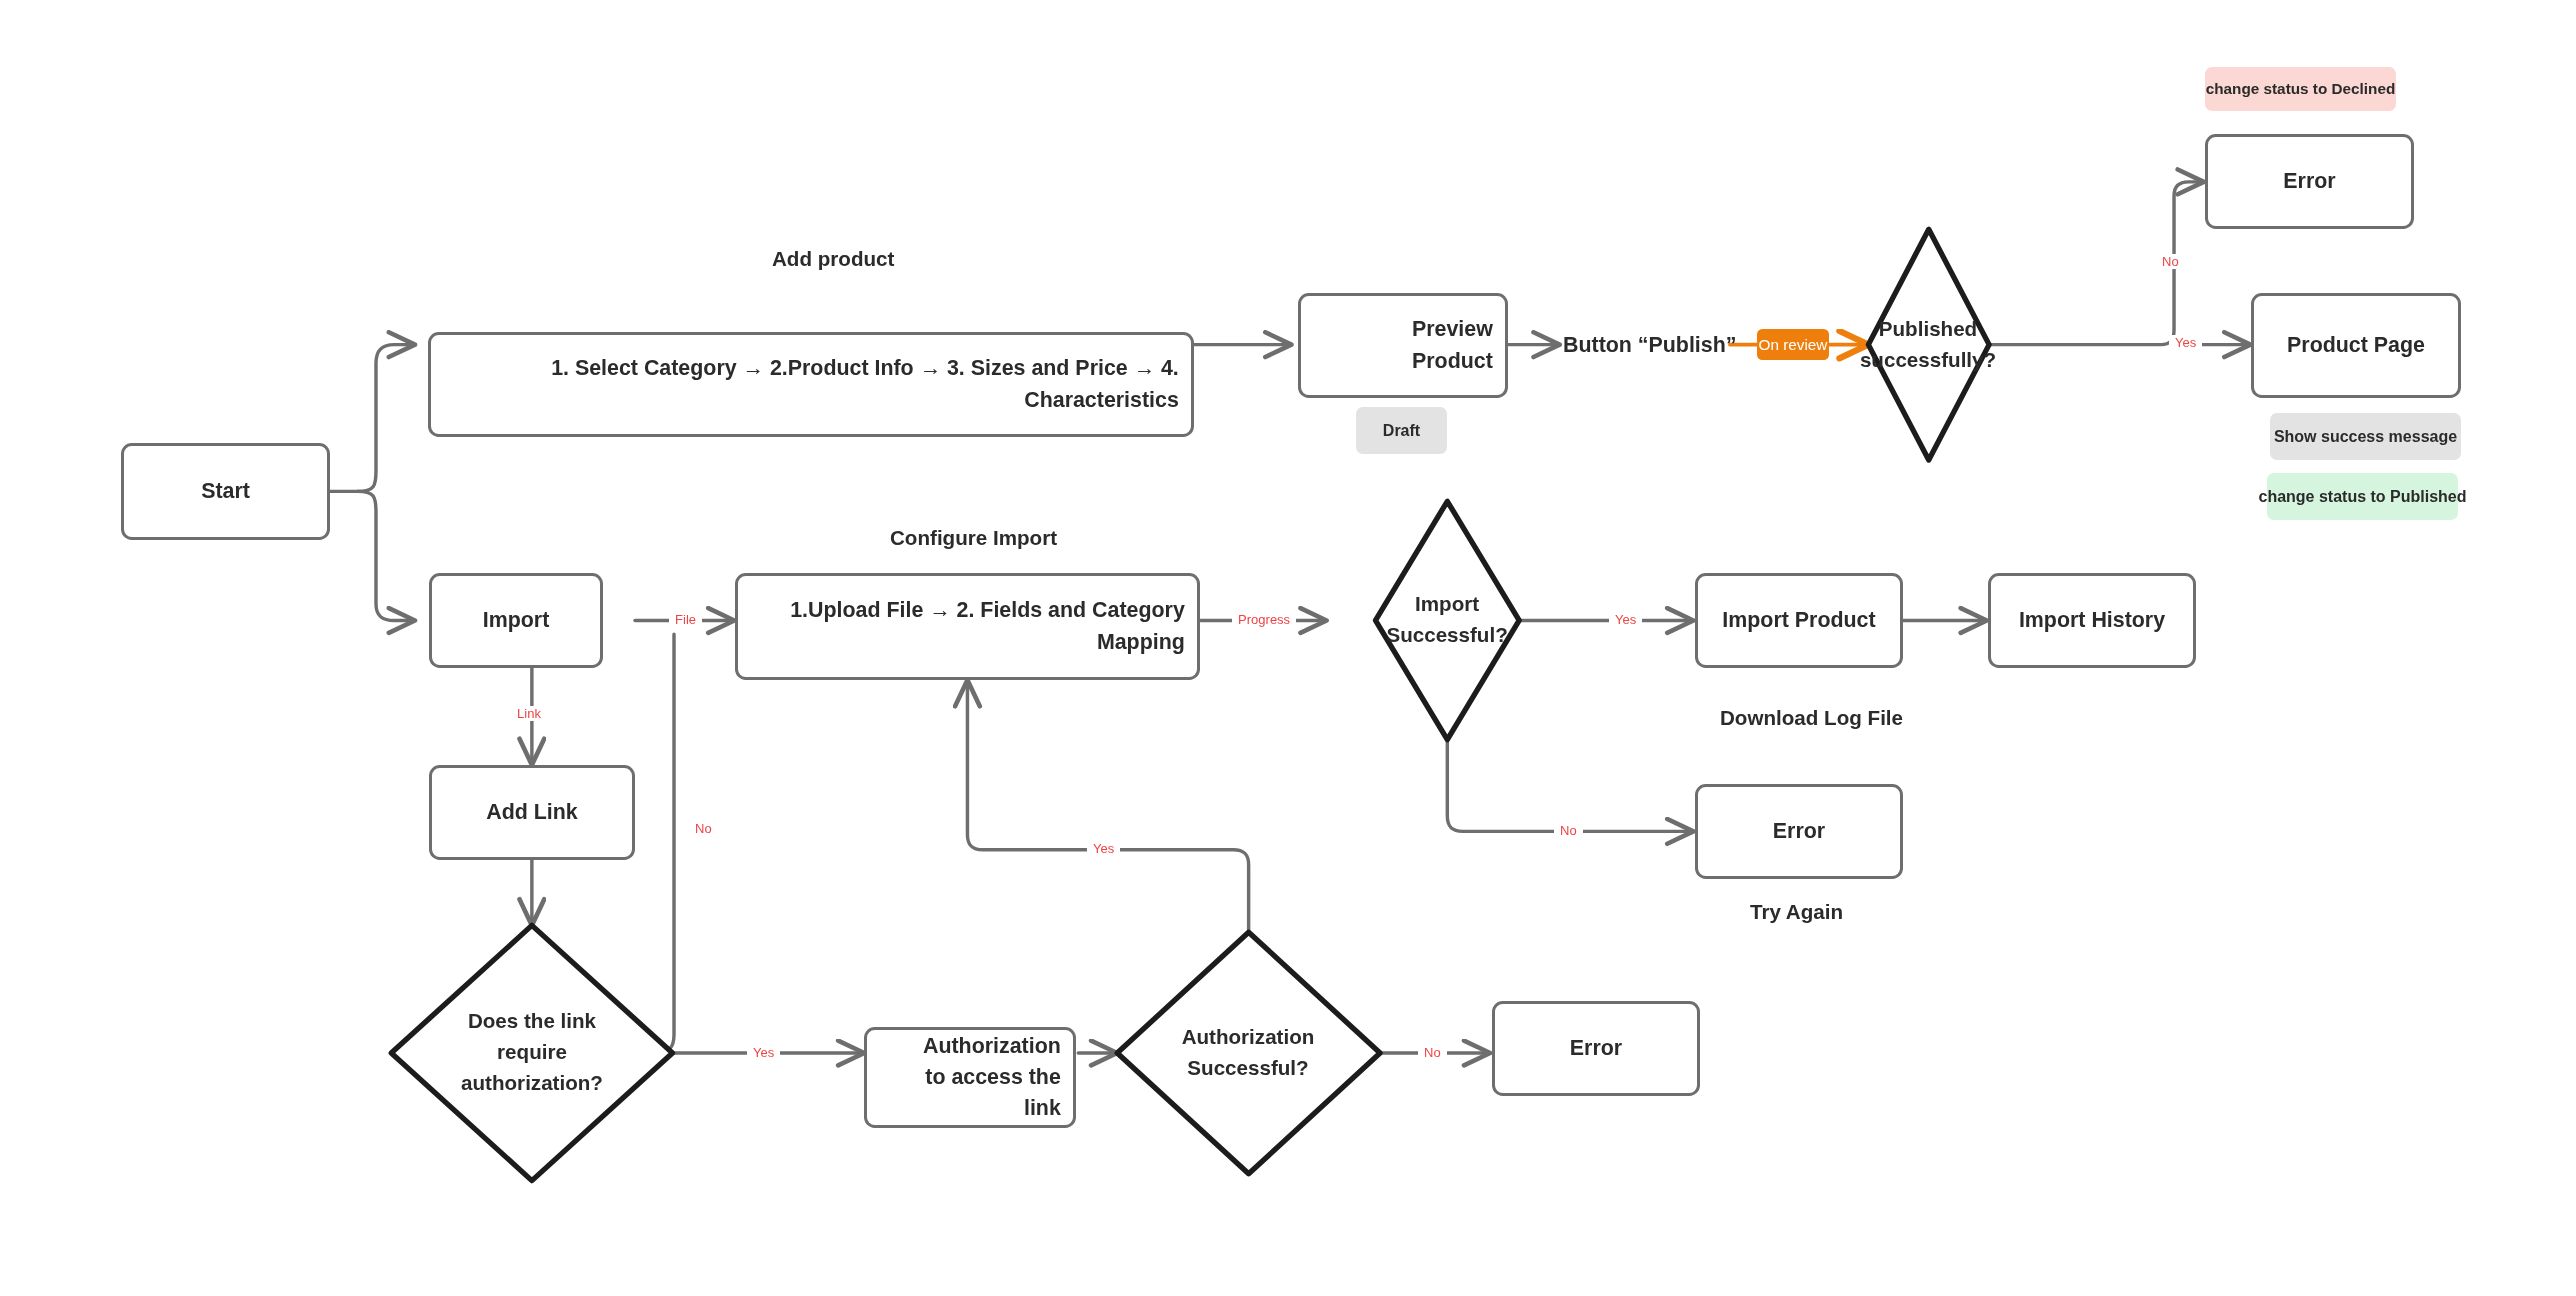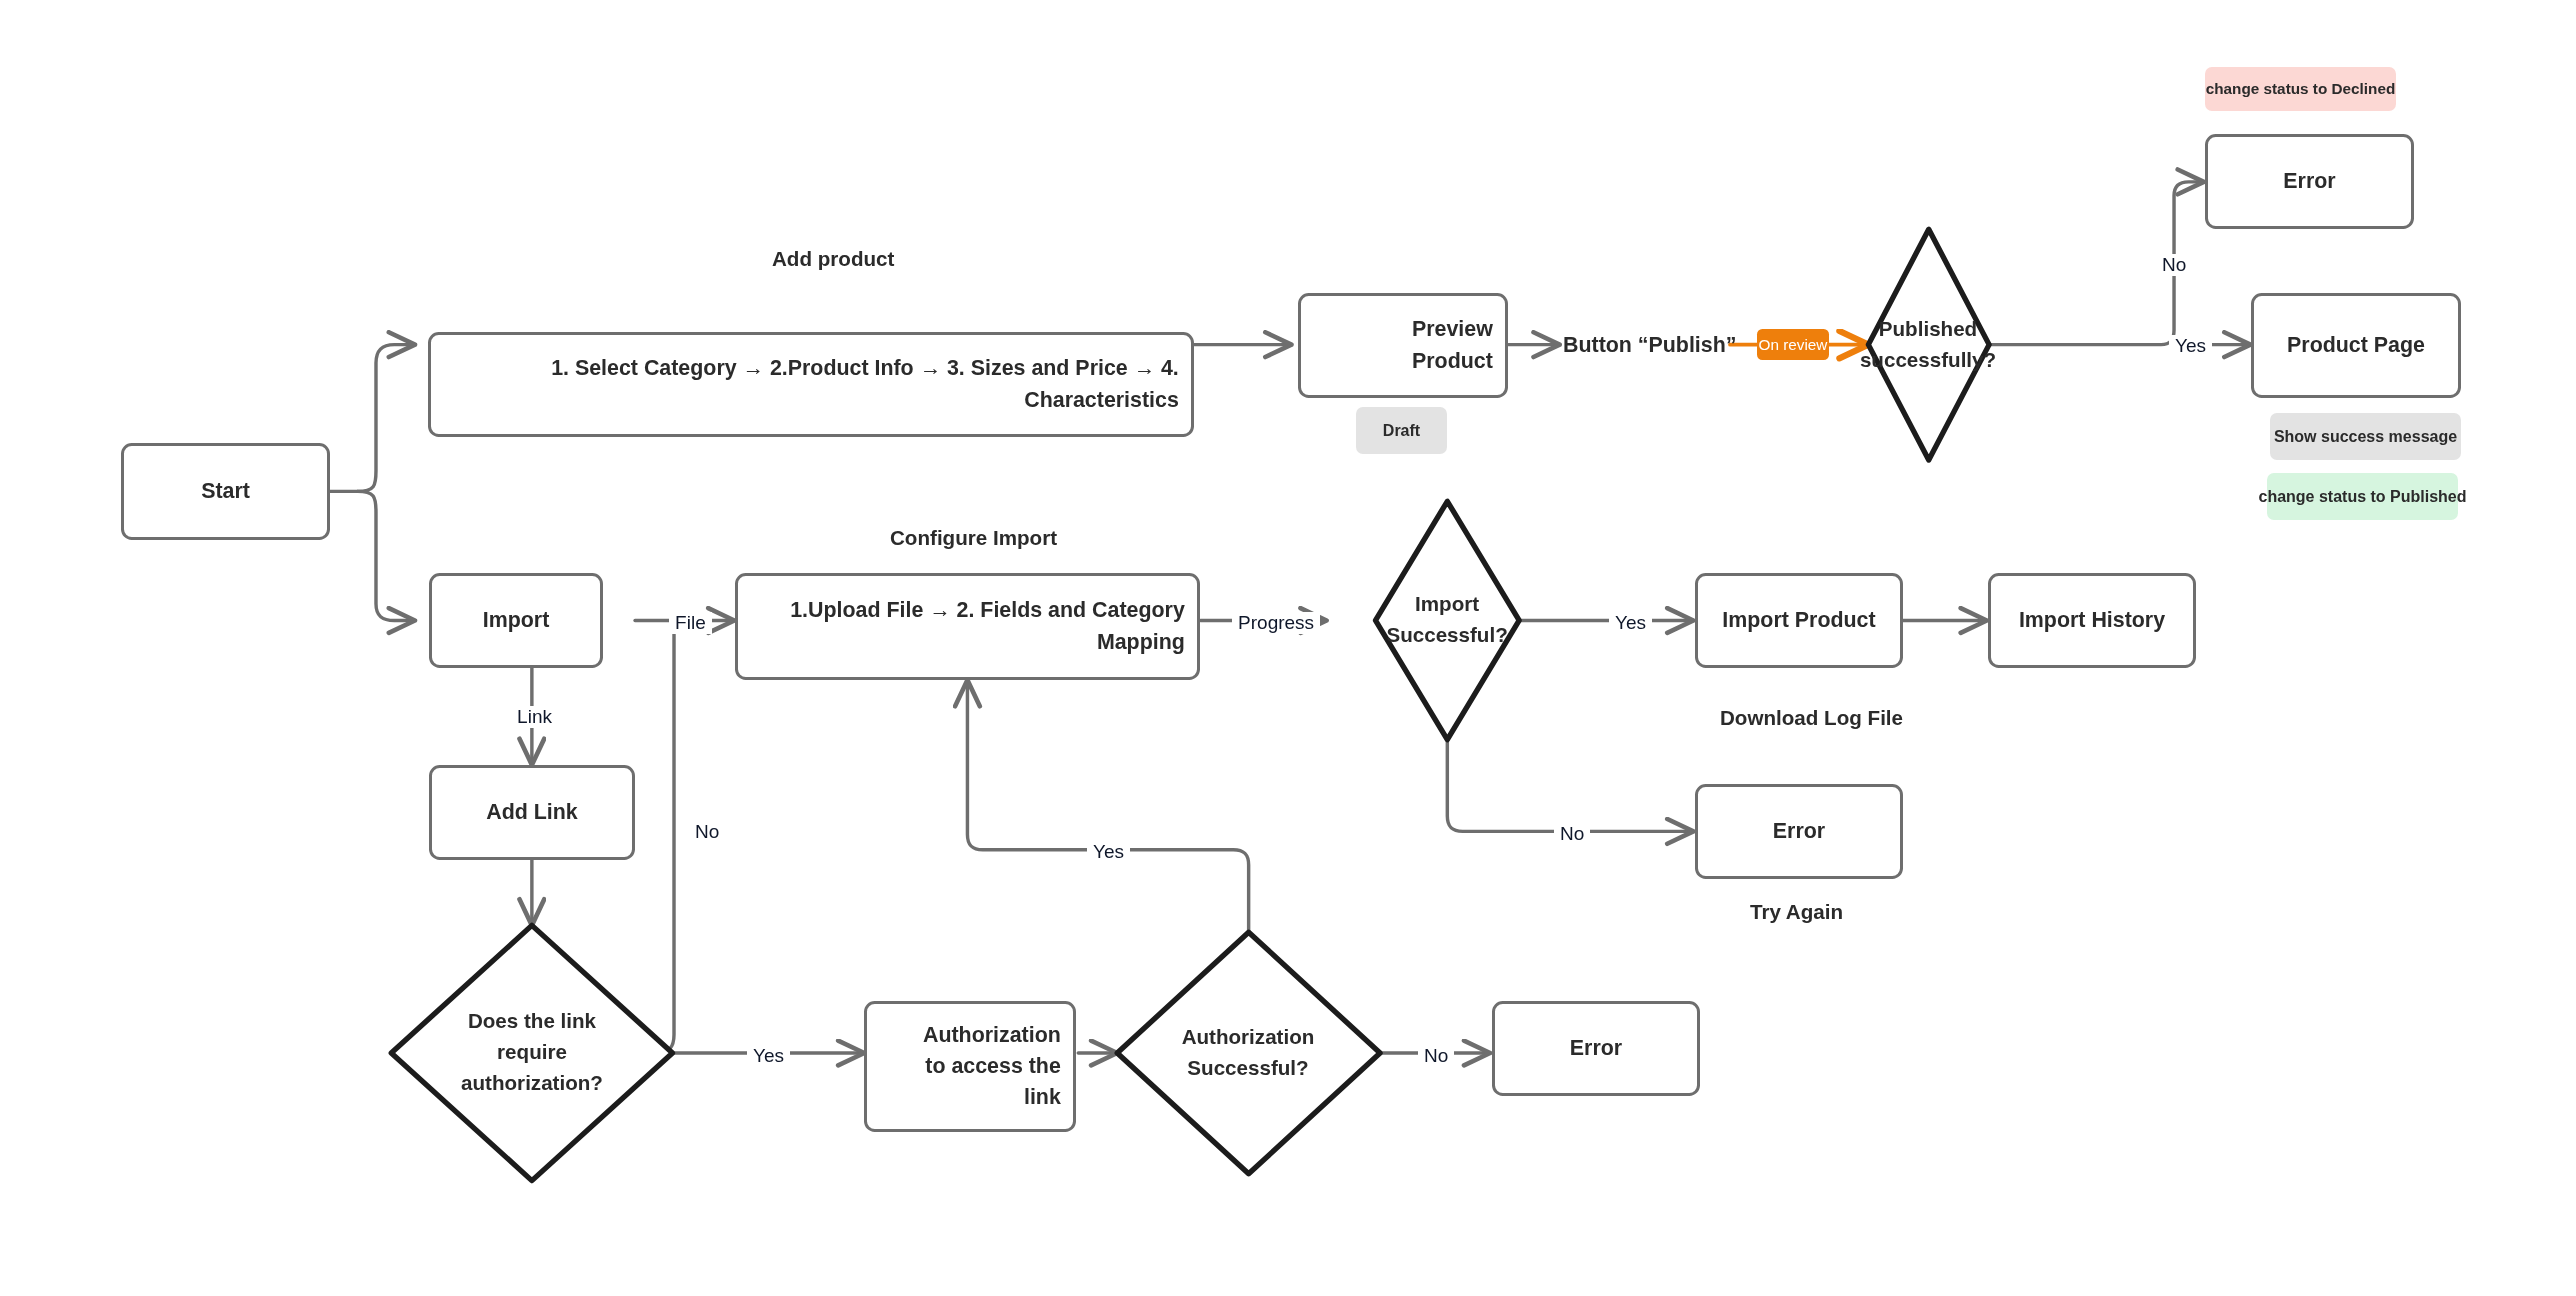--- a/index.html
+++ b/index.html
@@ -67,22 +67,22 @@
 
   
   .plain-label {
     position: absolute;
     font-weight: bold;
     color: #2b2b2b;
     white-space: nowrap;
   }
   .edge-label {
     position: absolute;
-    font-size: 19px;
-    color: #0f172a;
+    font-size: 13px;
+    color: #ef4444;
     background: #ffffff;
     padding: 0 6.1px;
     white-space: nowrap;
     font-weight: normal;
   }
 
   
   .chip {
     position: absolute;
     box-sizing: border-box;
@@ -209,21 +209,21 @@
   </div>
 
   <div class="node rect" style="left:1695px; top:784px; width:208px; height:95px; font-size:21.4px;">
     <span class="txt">Error</span>
   </div>
 
   <div class="node rect" style="left:429px; top:765px; width:206px; height:95px; font-size:21.4px;">
     <span class="txt">Add Link</span>
   </div>
 
-  <div class="node rect" style="left:864px; top:1001px; width:212px; height:131px; font-size:21.4px;padding-left:40px;">
+  <div class="node rect" style="left:864px; top:1027px; width:212px; height:101px; font-size:21.4px;padding-left:40px;">
     <span class="txt">Authorization to access the link</span>
   </div>
 
   <div class="node rect" style="left:1492px; top:1001px; width:208px; height:95px; font-size:21.4px;">
     <span class="txt">Error</span>
   </div>
 
   <div class="diamond-wrap" style="left:1868px; top:229px; width:121px; height:231px;">
     <div class="diamond-label" style="font-size:20.6px; width:168px; left:-24px;">Published successfully?</div>
   </div>

